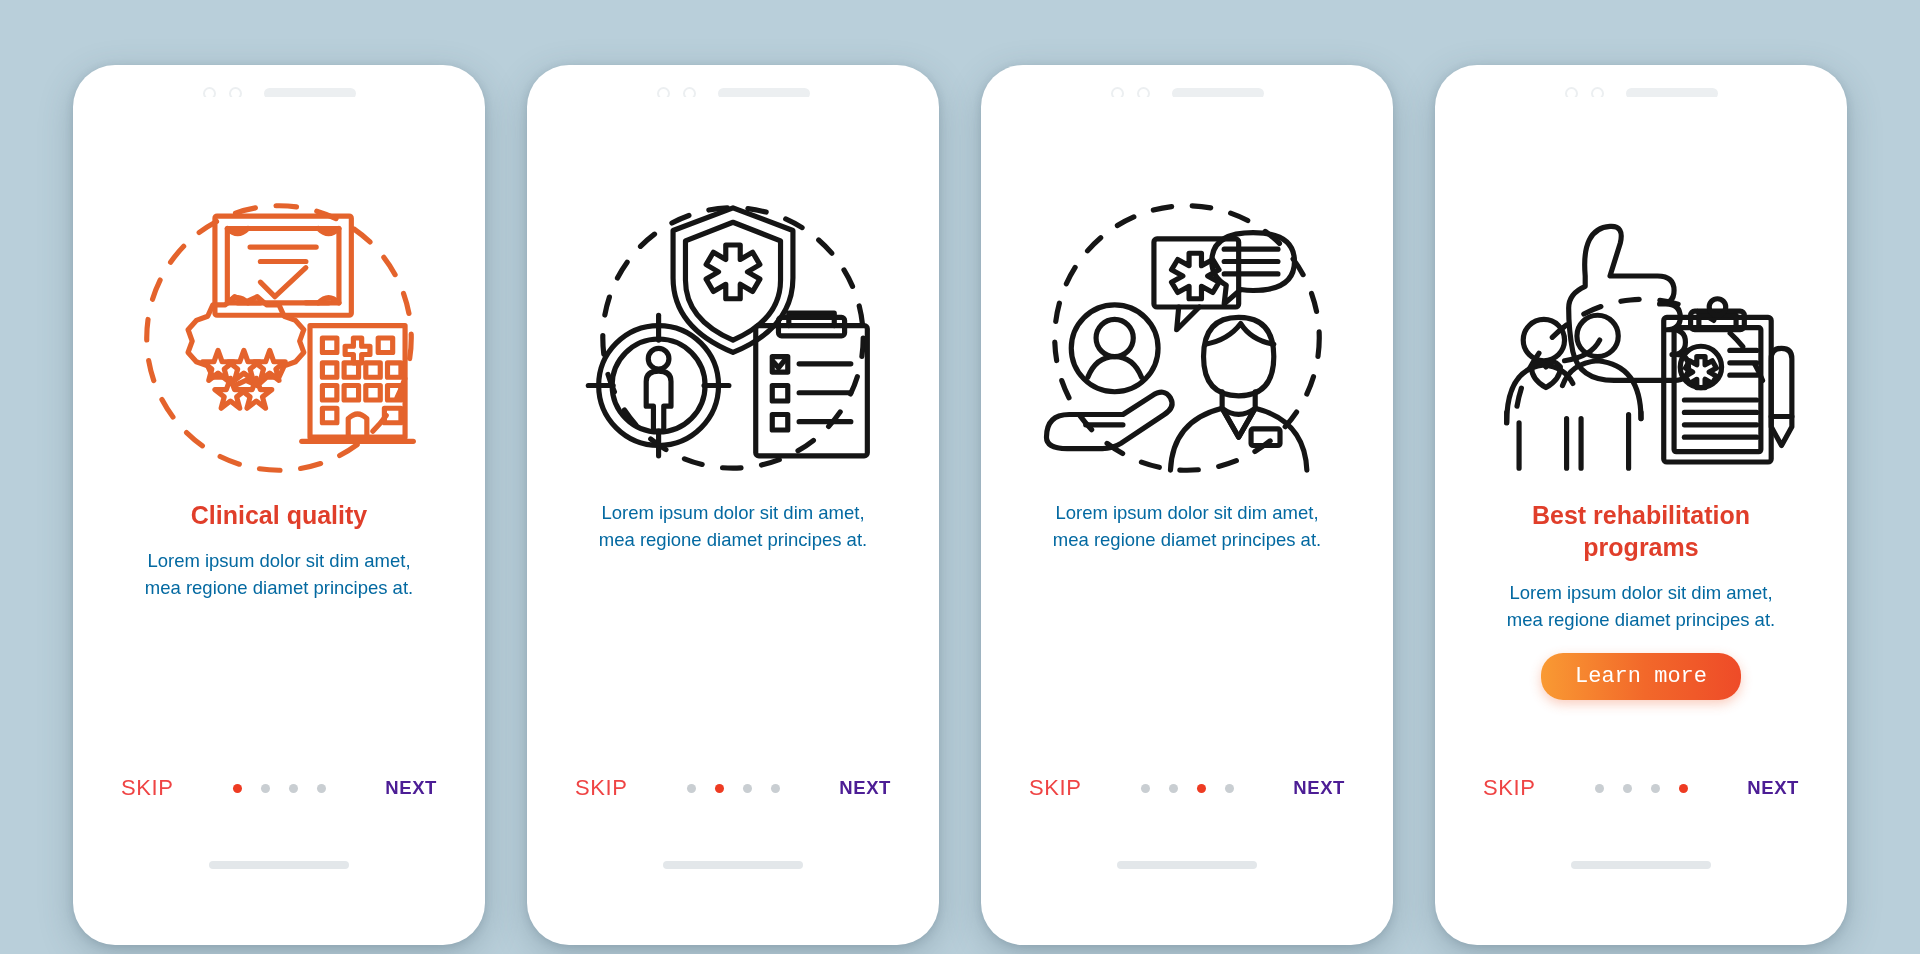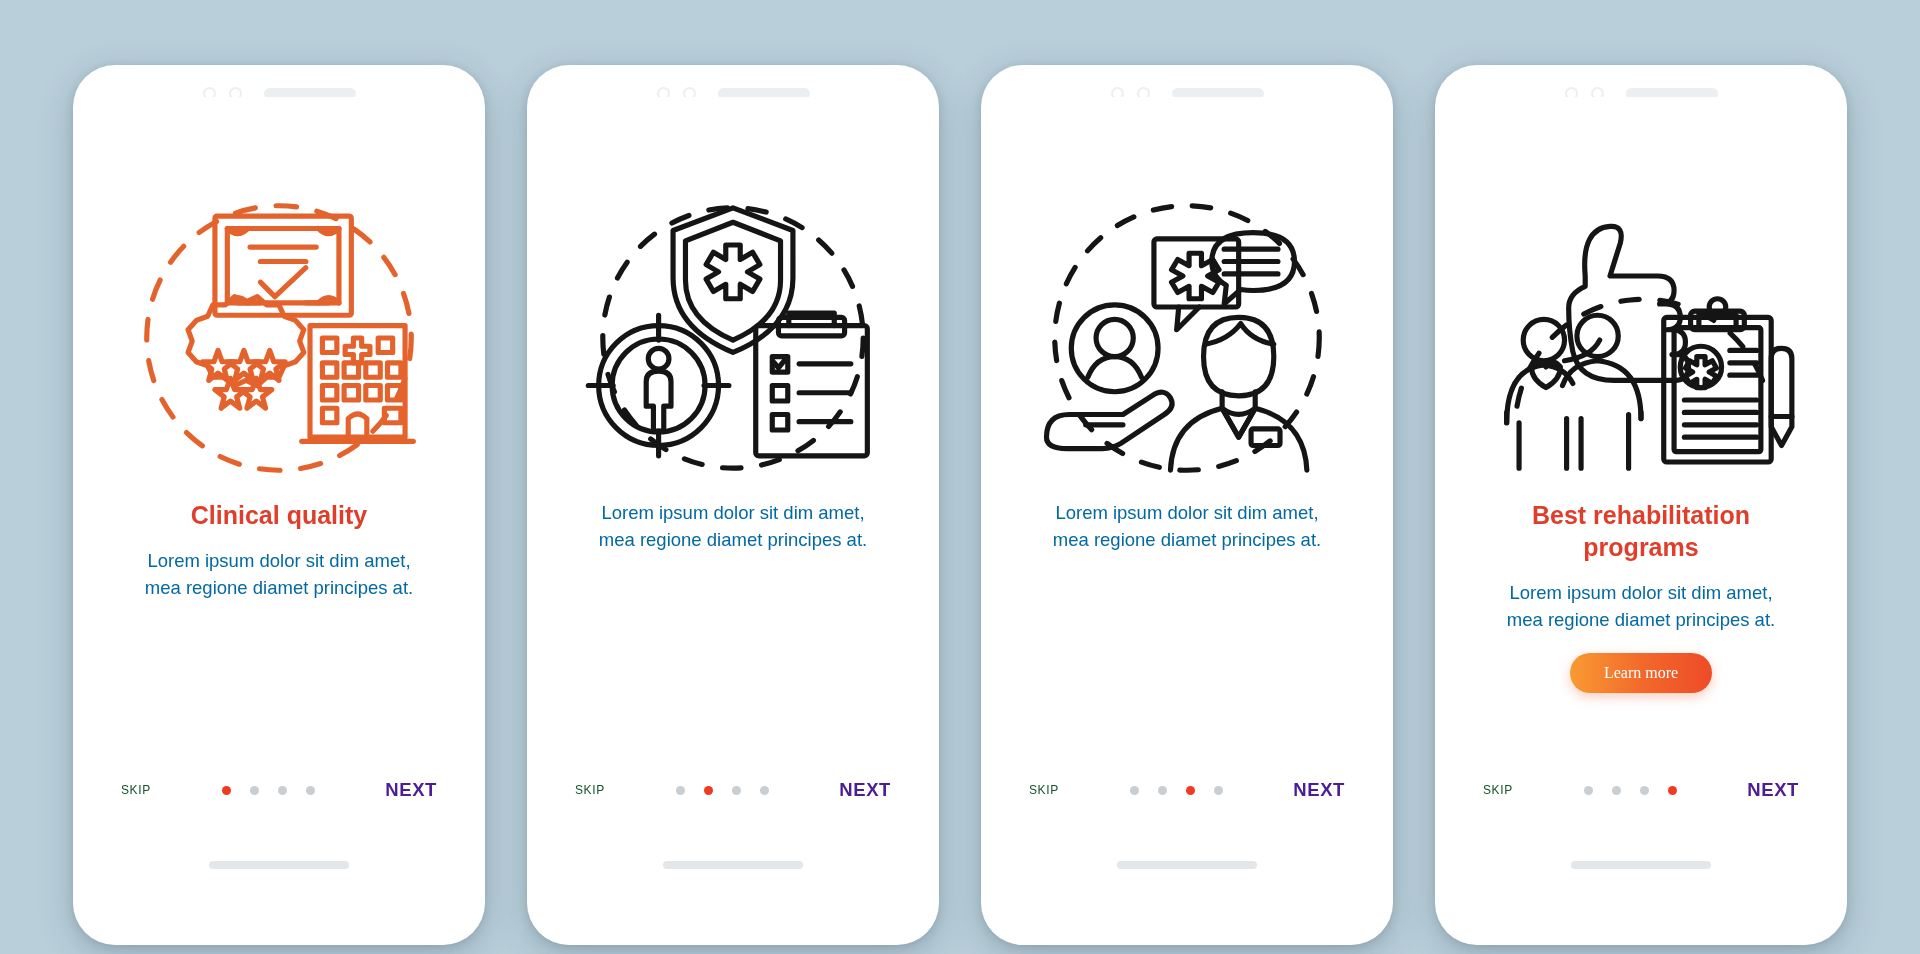--- a/index.html
+++ b/index.html
@@ -98,40 +98,40 @@
   }
 
   
   .learn {
     margin-top: 20px;
     padding: 11px 34px;
     border: none;
     border-radius: 22px;
     background: linear-gradient(90deg, #f99a33 0%, #f2682a 52%, #ee4b28 100%);
     color: #fff;
-    font-size: 16px;
-    font-family: Liberation Serif, serif;
+    font-size: 22px;
+    font-family: Liberation Mono, monospace;
     cursor: pointer;
     box-shadow: 0 4px 12px rgba(238,90,40,0.30);
   }
 
   
   .footer {
     position: absolute;
     bottom: 112px;
     left: 0; right: 0;
     display: flex;
     align-items: center;
     justify-content: space-between;
     padding: 0 38px;
   }
   .skip {
-    font-size: 12px;
+    font-size: 22px;
     letter-spacing: 0.6px;
-    color: #14532d;
+    color: #ef4444;
     cursor: pointer;
   }
   .next {
     font-size: 18.5px;
     letter-spacing: 0.6px;
     font-weight: 700;
     color: #4c1d95;
     cursor: pointer;
   }
   .dots { display: flex; gap: 19px; align-items: center; }

